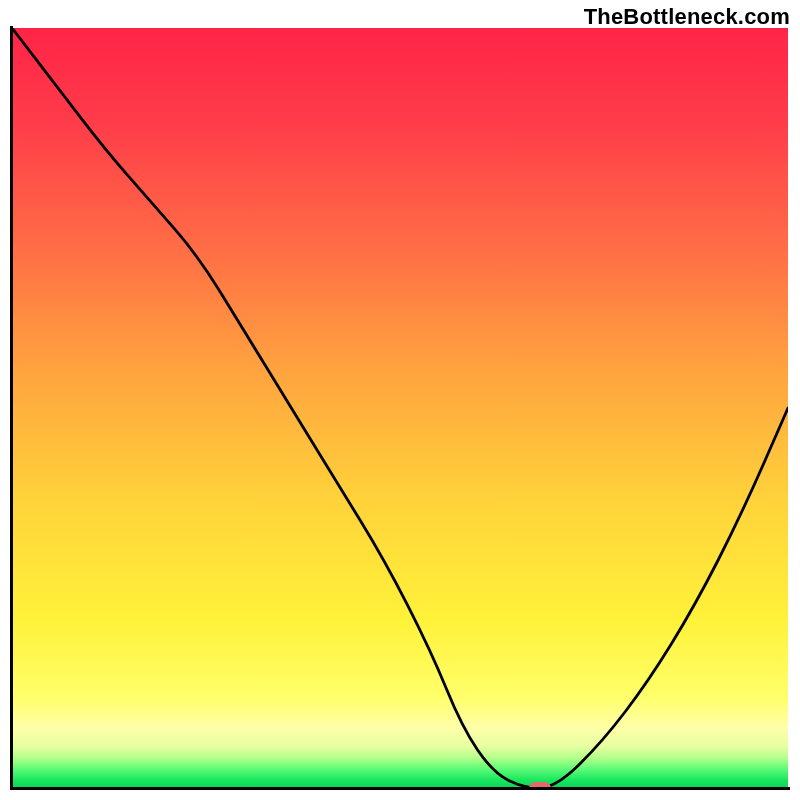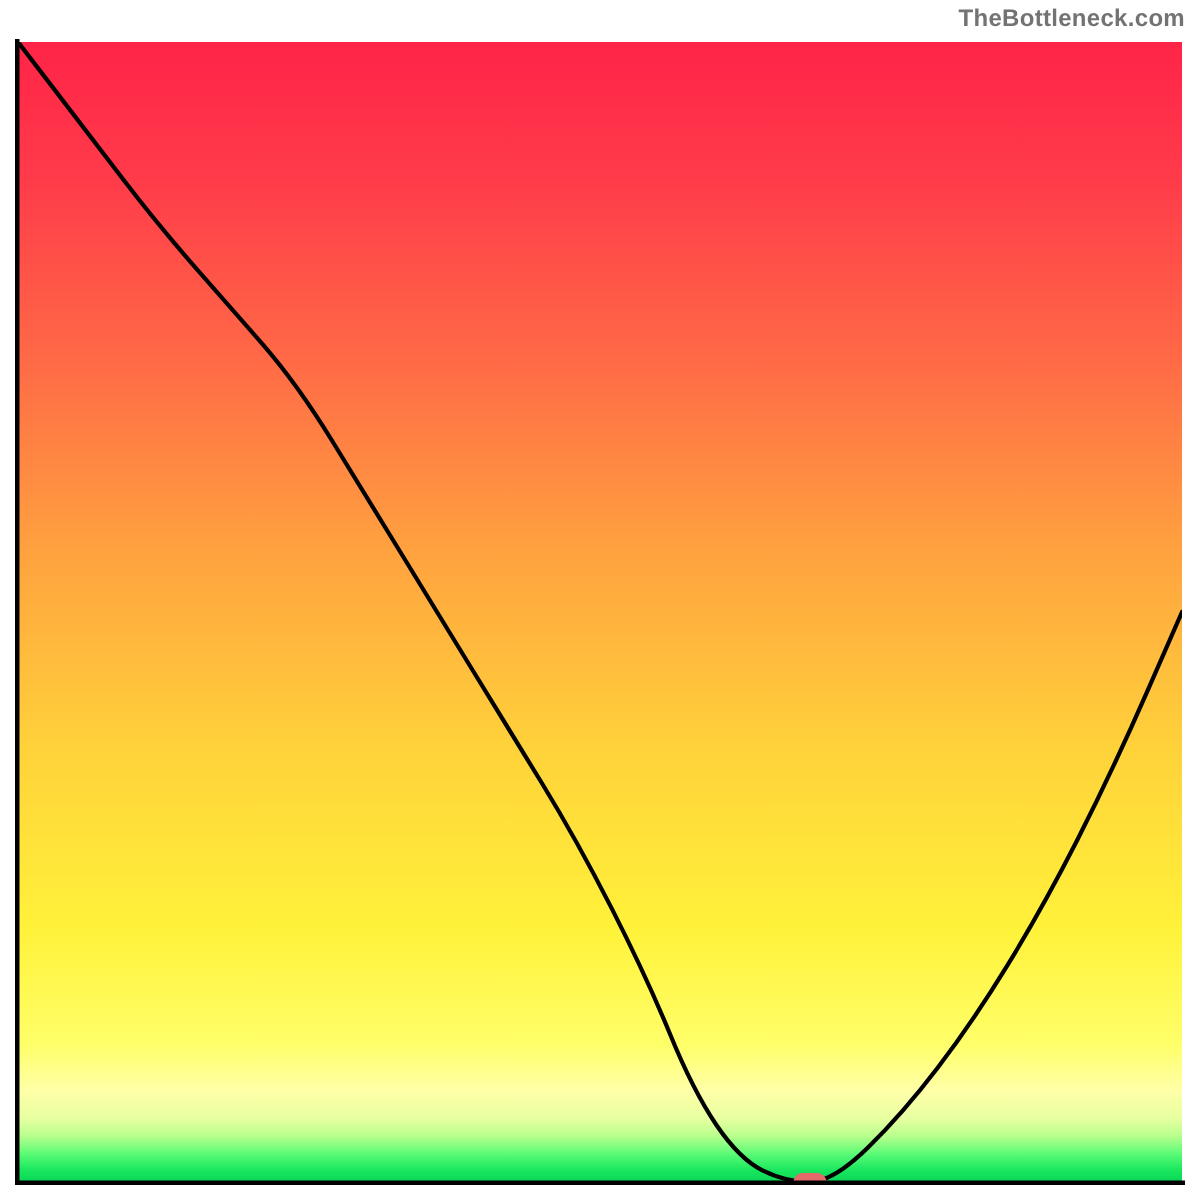--- a/index.html
+++ b/index.html
@@ -12,23 +12,23 @@
   }
   .chart-root {
     position: relative;
     width: 800px;
     height: 800px;
   }
   .watermark {
     position: absolute;
     top: 4px;
     right: 10px;
-    font-size: 16px;
+    font-size: 22px;
     font-weight: 600;
-    color: #737373;
+    color: #000000;
     letter-spacing: 0.2px;
     z-index: 10;
     margin-left: 28px;
   }
   
   .plot-area {
     position: absolute;
     left: 12px;
     top: 28px;
     width: 776px;

